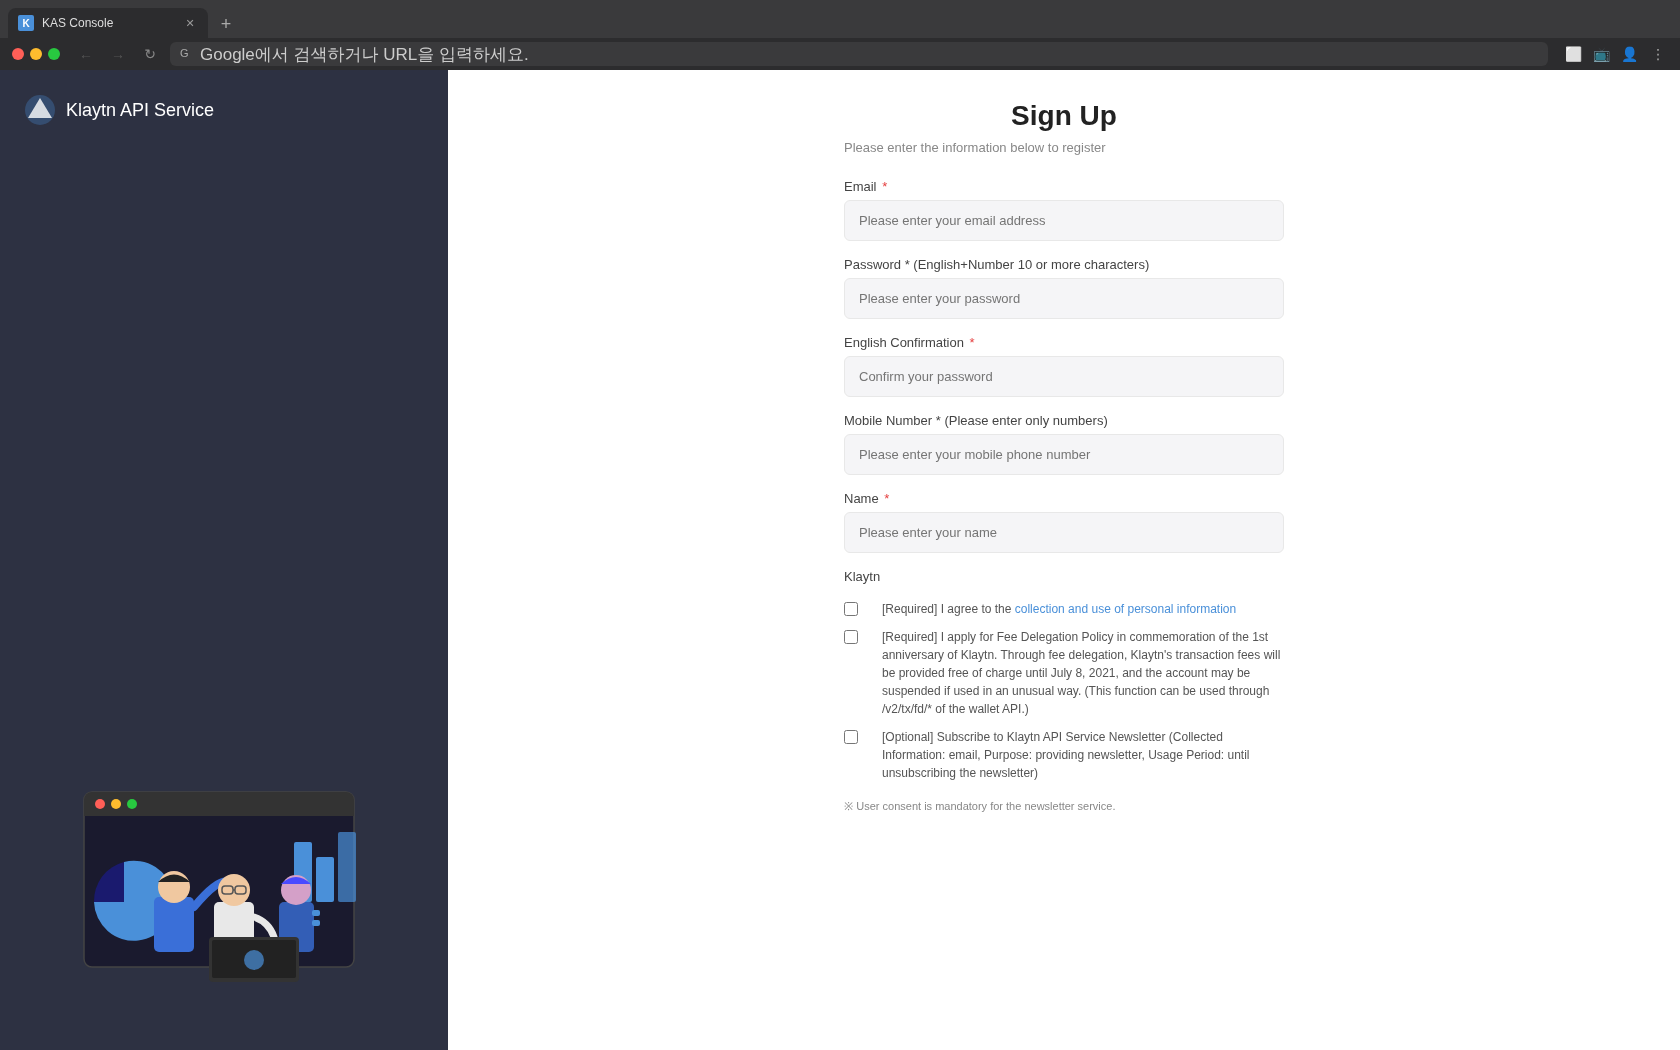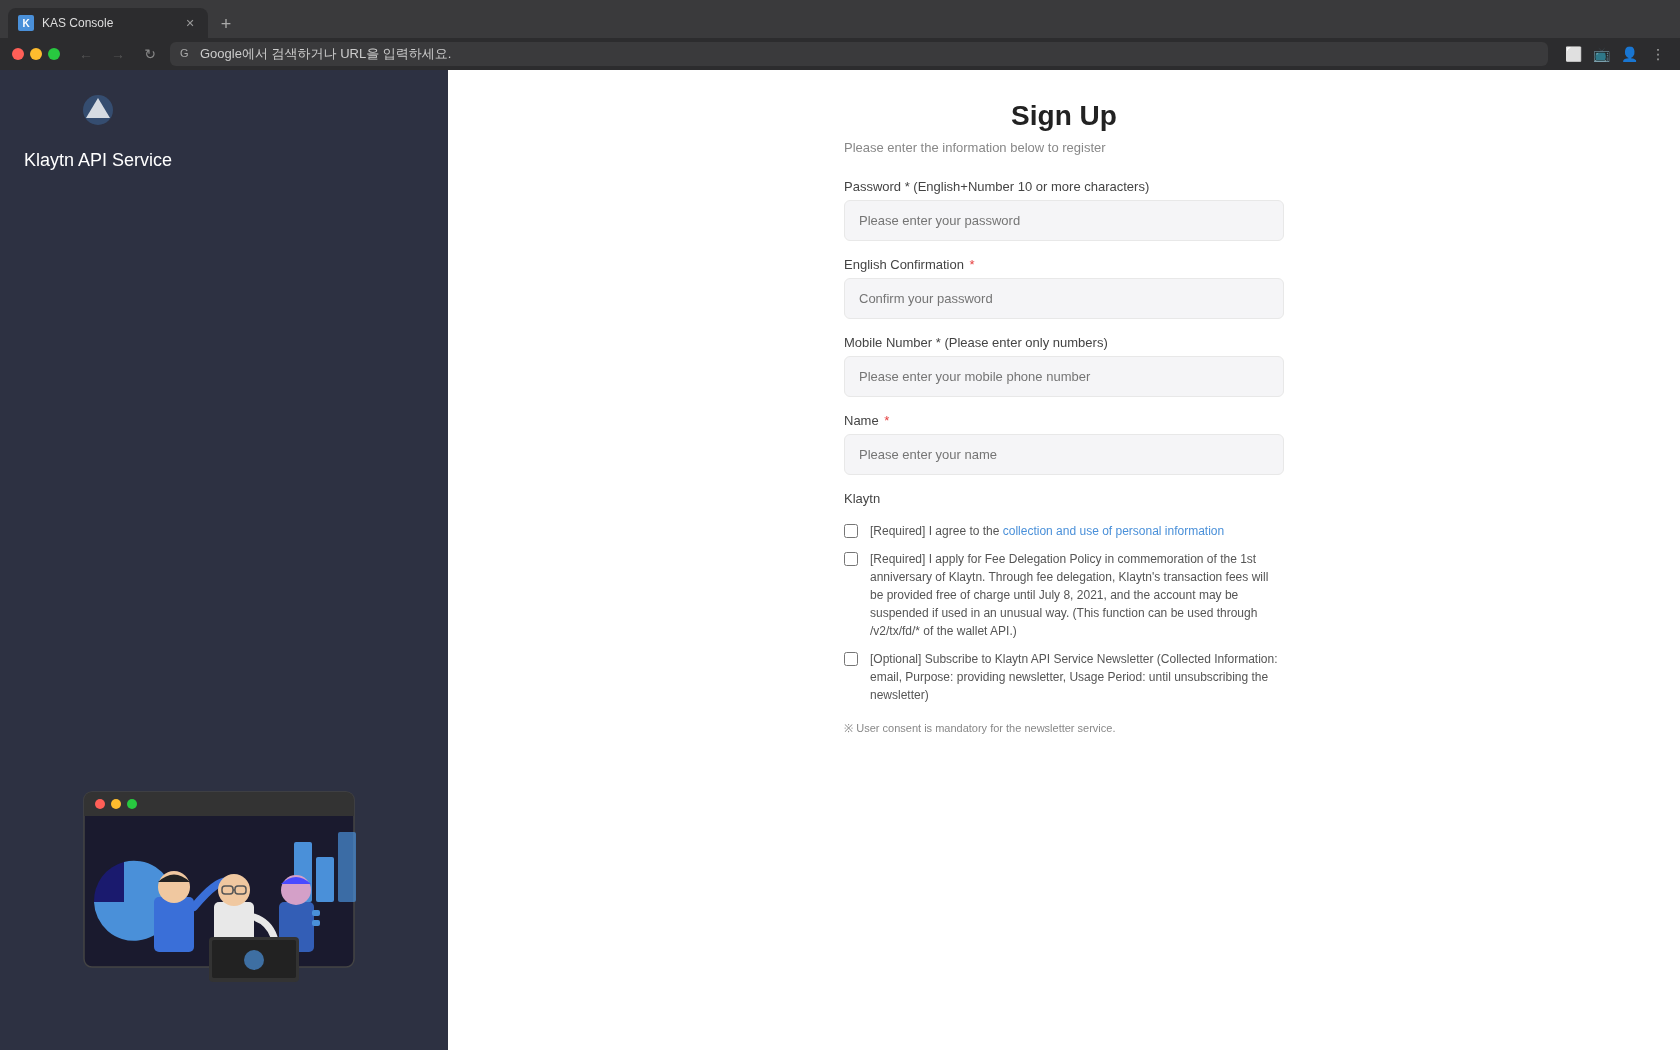--- a/index.html
+++ b/index.html
@@ -85,21 +85,21 @@
       flex: 1;
       background: #3a3a3c;
       border-radius: 6px;
       height: 24px;
       display: flex;
       align-items: center;
       padding: 0 10px;
       gap: 6px;
     }
     .address-bar-icon { width: 14px; height: 14px; color: #aaa; font-size: 11px; }
-    .address-bar-text { font-size: 13px; color: #ccc; }
+    .address-bar-text { font-size: 17px; color: #ccc; }
     .browser-right-icons {
       display: flex; gap: 8px; margin-left: 8px;
     }
     .browser-icon {
       width: 20px; height: 20px;
       display: flex; align-items: center; justify-content: center;
       color: #aaa; font-size: 14px;
     }
 
     
@@ -114,22 +114,21 @@
       background: #2d3142;
       display: flex;
       flex-direction: column;
       align-items: flex-start;
       padding: 24px;
       flex-shrink: 0;
     }
     .sidebar-logo {
       display: flex;
       align-items: center;
-      gap: 24px;
-      flex-direction: column;
+      gap: 10px;
     }
     .logo-icon {
       width: 32px; height: 32px;
     }
     .logo-text {
       color: #fff;
       font-size: 18px;
       font-weight: 500;
     }
     .sidebar-illustration {
@@ -186,21 +185,21 @@
       font-size: 13px;
       color: #999;
       outline: none;
     }
 
     
     .checkbox-group {
       margin-bottom: 10px;
       display: flex;
       align-items: flex-start;
-      gap: 12px;
+      gap: 24px;
     }
     .checkbox-group input[type=checkbox] {
       margin-top: 2px;
       flex-shrink: 0;
       width: 14px; height: 14px;
       accent-color: #4a90d9;
     }
     .checkbox-label {
       font-size: 12px;
       color: #555;
@@ -316,20 +315,27 @@
       </svg>
     </div>
   </div>
 
   <div class="form-area">
     <div class="form-container">
 
       <h1 class="form-title">Sign Up</h1>
       <p class="form-subtitle">Please enter the information below to register</p>
 
+      <div class="form-group">
+        <label class="form-label">
+          <span>Email</span>
+          <span class="required"> *</span>
+        </label>
+        <input class="form-input" type="email" placeholder="Please enter your email address" style="">
+      </div>
 
       <div class="form-group">
         <label class="form-label">
           <span>Password * (English+Number 10 or more characters)</span>
         </label>
         <input class="form-input" type="password" placeholder="Please enter your password" style="">
       </div>
 
       <div class="form-group">
         <label class="form-label">

